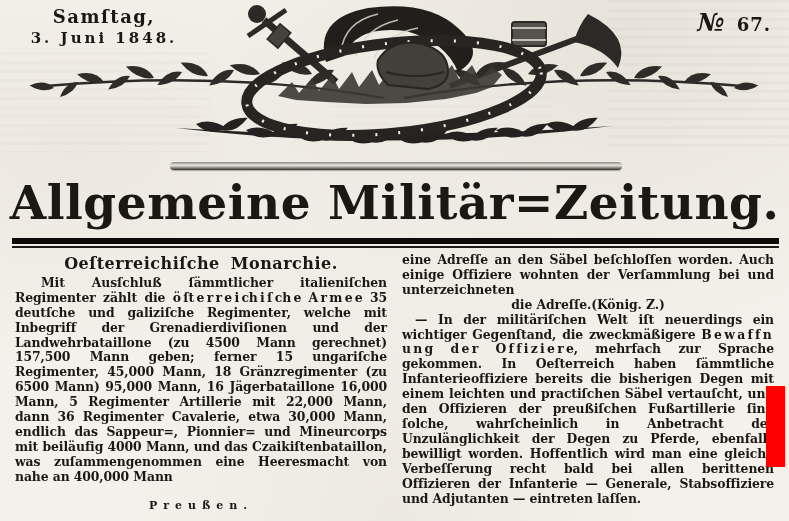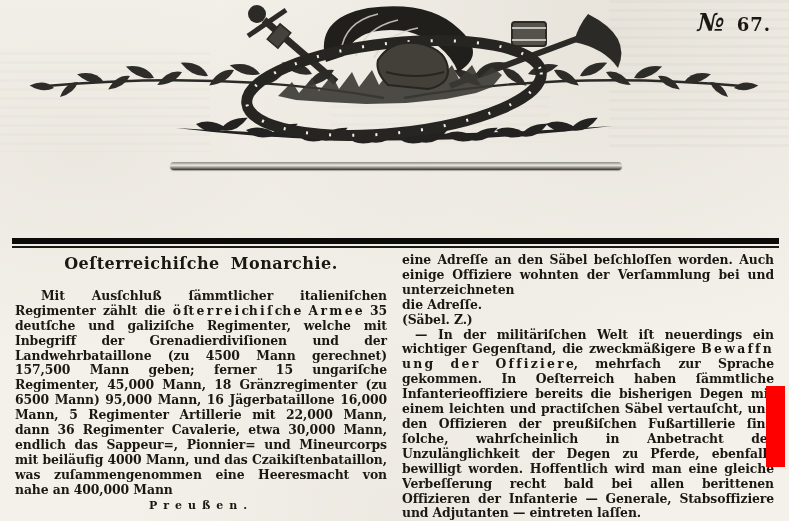--- a/index.html
+++ b/index.html
@@ -36,41 +36,45 @@
   .masthead{position:absolute;left:0;top:171px;width:100%;text-align:center;
     font-size:47px;font-weight:bold;letter-spacing:.5px;white-space:nowrap;line-height:64px;}
 
   .double-rule{position:absolute;left:12px;right:10px;top:238px;height:2px;
     border-top:6px solid #0c0b0a;border-bottom:2px solid #1c1a17;}
 
   .col{position:absolute;width:372px;font-size:12.4px;line-height:14.9px;font-weight:bold;
     text-align:justify;letter-spacing:-.1px;}
   .col-left{left:15px;top:256px;}
   .col-right{left:402px;top:253px;}
-  .section-heading{text-align:center;font-size:16px;letter-spacing:.5px;word-spacing:5px;margin:1px 0 17px;}
+  .section-heading{text-align:center;font-size:16px;letter-spacing:.5px;word-spacing:5px;margin:1px 0 4px;}
   .para{margin:0;}
   .indent-lg{text-indent:26px;}
   .indent-sm{text-indent:13px;}
-  .cite-line{display:flex;justify-content:center;flex-direction:column;}
+  .cite-line{display:flex;justify-content:center;}
   .footer-heading{position:absolute;top:499px;width:372px;text-align:center;
     font-size:11px;font-weight:bold;letter-spacing:6px;}
   .footer-heading.fl{left:15px;}
   .footer-heading.fr{left:402px;}
 
   .red-marker{position:absolute;left:766px;top:386px;width:19px;height:81px;background:#fe0000;}
 </style>
 </head>
 <body>
 
 <div class="stage">
 
   <div class="bleed tr"></div>
   <div class="bleed tl"></div>
   <div class="bleed mid"></div>
 
+  <div class="date-block">
+    <div class="weekday">Samſtag,</div>
+    <div class="date">3. Juni 1848.</div>
+  </div>
 
   <div class="issue-block">
     <span class="no-sign">№</span>
     <span class="no-val">67.</span>
   </div>
 
   <svg class="engraving" viewBox="0 0 736 160" aria-hidden="true">
     <defs>
       <path id="lf" d="M0,0 Q9,-8 23,-4 Q11,6 0,0 Z"></path>
       <g id="branchL">
@@ -140,33 +144,34 @@
     </g>
 
     <path d="M252,96 L266,82 L273,93 L286,78 L293,91 L306,75 L313,89 L326,72 L333,87 L346,70 L353,85 L366,68 L373,83 L386,67 L393,81 L406,66 L413,80 L426,65 L433,79 L446,65 L453,78 L466,67 L476,75 L466,87 L450,93 L420,99 L380,103 L340,104 L300,102 L270,100 Z" fill="#3a3833" opacity=".9"></path>
 
     <path d="M352,60 Q366,38 396,44 Q422,51 422,71 Q422,85 402,89 L362,85 Q349,72 352,60 Z" fill="#43403a" stroke="#262522" stroke-width="2"></path>
     <path d="M360,72 Q390,80 418,72" stroke="#262522" stroke-width="2" fill="none"></path>
   </svg>
 
   <div class="rod-rule"></div>
 
+  <div class="masthead">Allgemeine Militär=Zeitung.</div>
 
   <div class="double-rule"></div>
 
   <div class="col col-left">
     <div class="section-heading">Oeſterreichiſche Monarchie.</div>
     <p class="para indent-lg">Mit Ausſchluß ſämmtlicher italieniſchen Regimenter zählt die ö ſt e r r e i ch i ſ ch e A r m e e 35 deutſche und galiziſche Regimenter, welche mit Inbegriff der Grenadierdiviſionen und der Landwehrbataillone (zu 4500 Mann gerechnet) 157,500 Mann geben; ferner 15 ungariſche Regimenter, 45,000 Mann, 18 Gränzregimenter (zu 6500 Mann) 95,000 Mann, 16 Jägerbataillone 16,000 Mann, 5 Regimenter Artillerie mit 22,000 Mann, dann 36 Regimenter Cavalerie, etwa 30,000 Mann, endlich das Sappeur=, Pionnier= und Mineurcorps mit beiläufig 4000 Mann, und das Czaikiſtenbataillon, was zuſammengenommen eine Heeresmacht von nahe an 400,000 Mann</p>
   </div>
   <div class="footer-heading fl">Preußen.</div>
 
   <div class="col col-right">
     <p class="para">eine Adreſſe an den Säbel beſchloſſen worden. Auch einige Offiziere wohnten der Verſammlung bei und unterzeichneten</p>
     <div class="cite-line">
       <span>die Adreſſe.</span>
-      <span>(Säbel. Z.)</span>
+      <span>(König. Z.)</span>
     </div>
     <p class="para indent-sm">— In der militäriſchen Welt iſt neuerdings ein wichtiger Gegenſtand, die zweckmäßigere B e w a f f n u n g d e r O f f i z i e r e, mehrfach zur Sprache gekommen. In Oeſterreich haben ſämmtliche Infanterieoffiziere bereits die bisherigen Degen mit einem leichten und practiſchen Säbel vertauſcht, und den Offizieren der preußiſchen Fußartillerie ſind ſolche, wahrſcheinlich in Anbetracht der Unzulänglichkeit der Degen zu Pferde, ebenfalls bewilligt worden. Hoffentlich wird man eine gleiche Verbeſſerung recht bald bei allen berittenen Offizieren der Infanterie — Generale, Stabsoffiziere und Adjutanten — eintreten laſſen.</p>
   </div>
 
   <div class="red-marker"></div>
 
 </div>
 
 </body></html>

